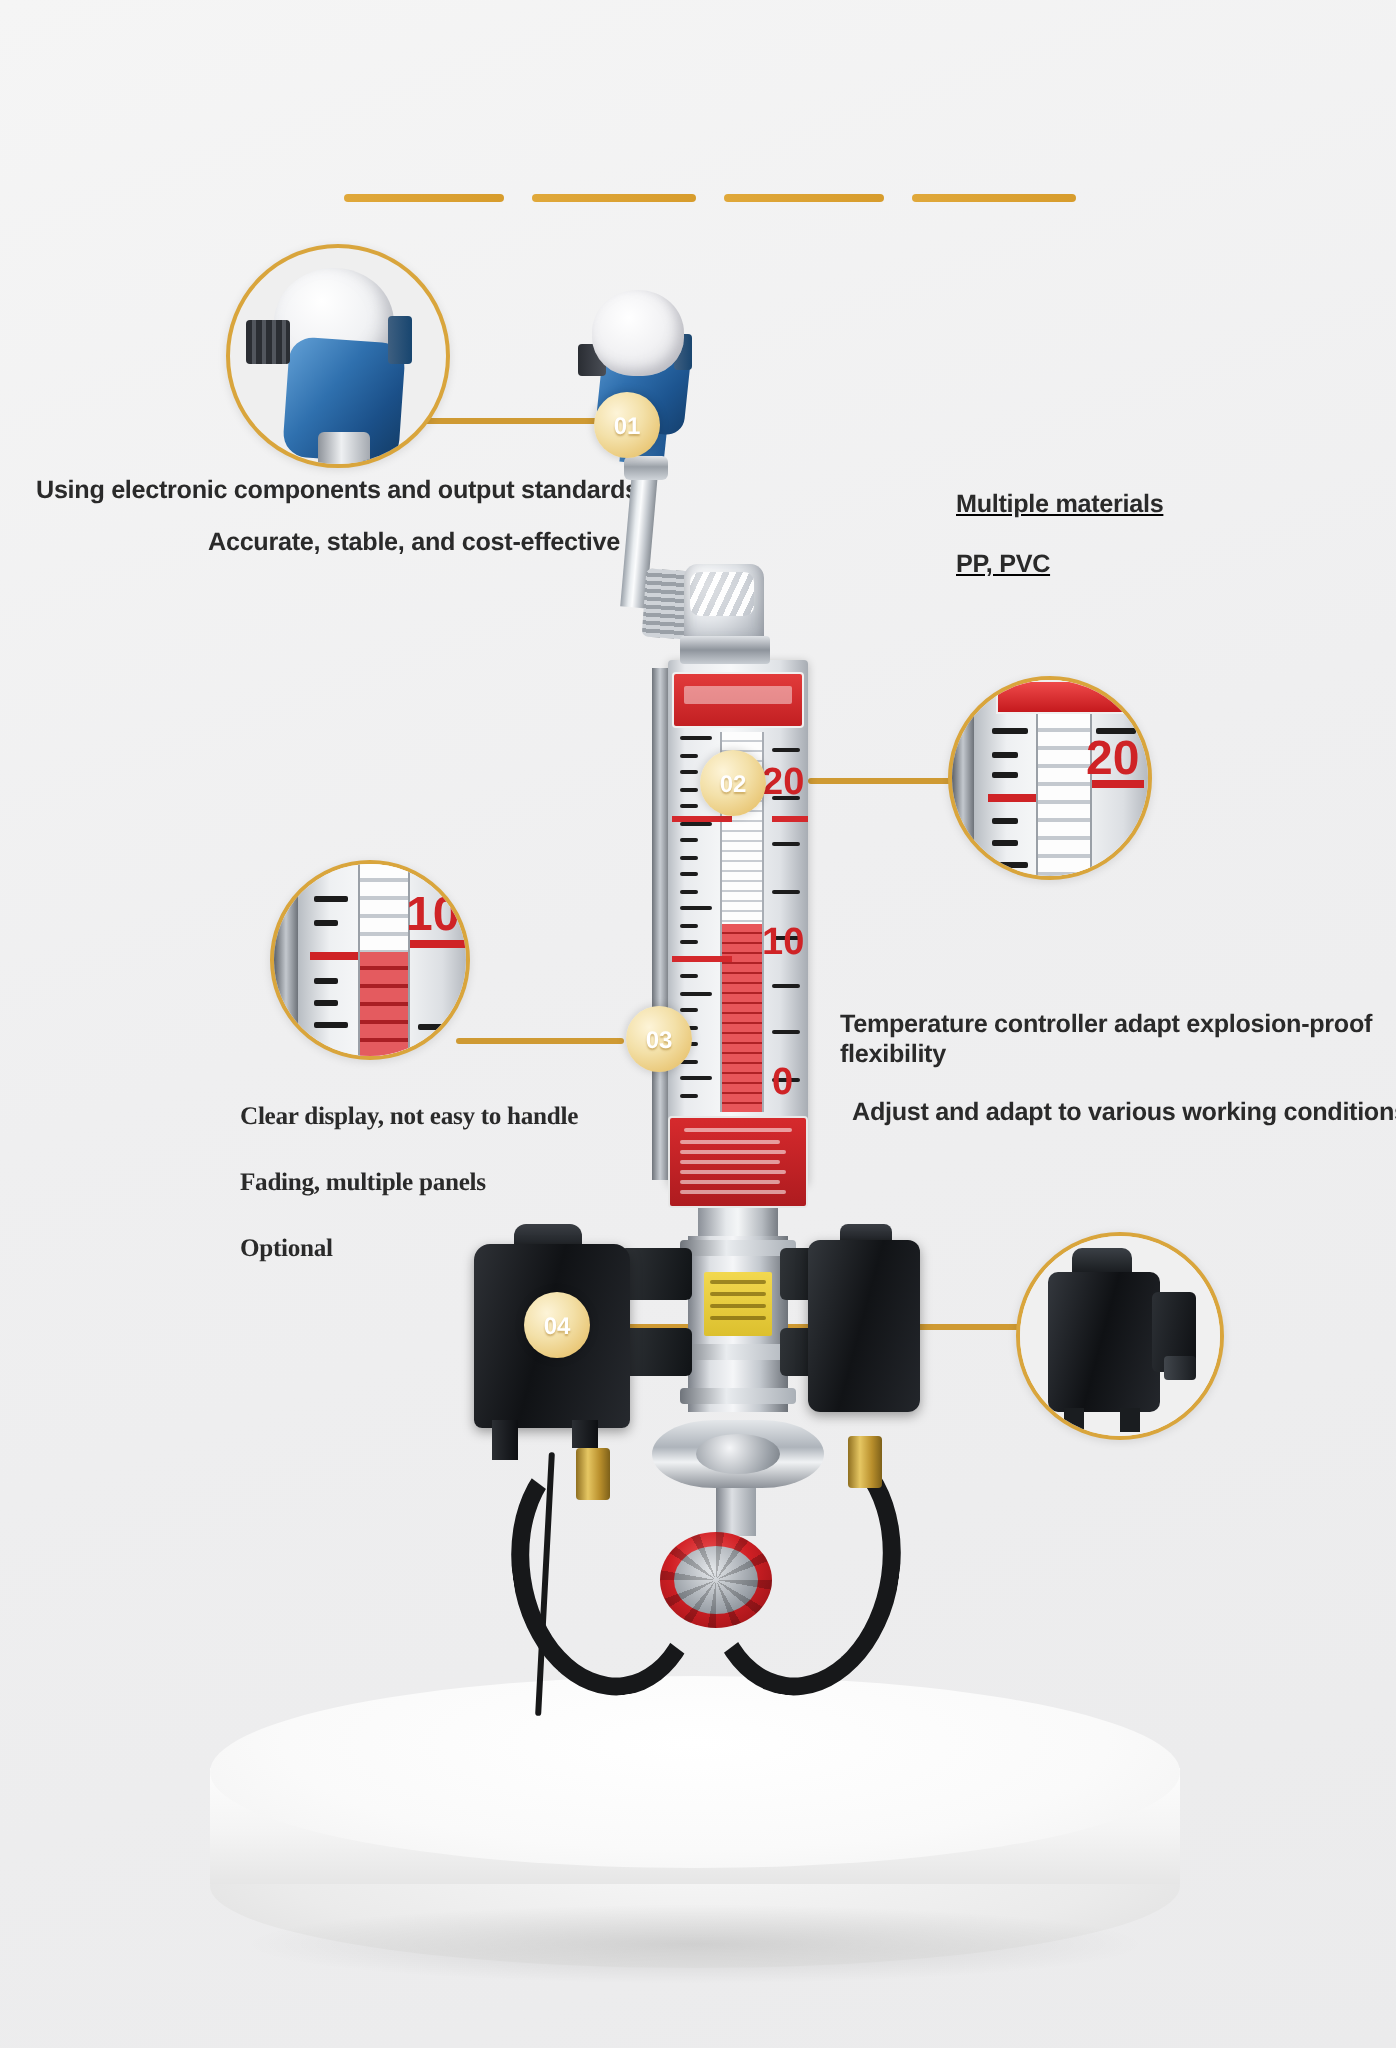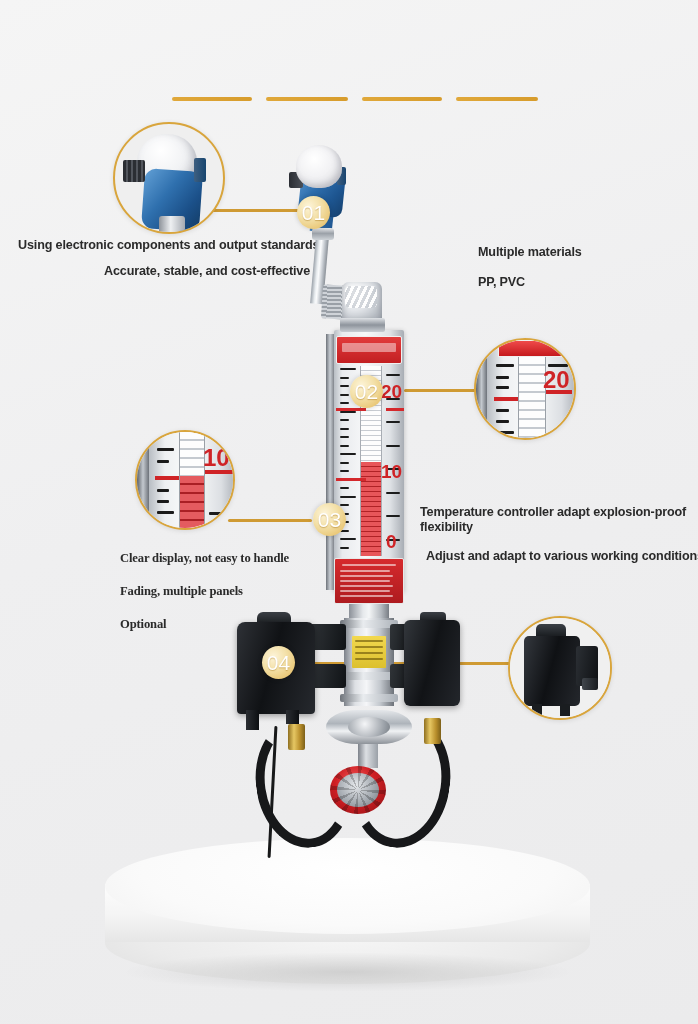--- a/index.html
+++ b/index.html
@@ -29,21 +29,21 @@
   
   .txt-line {
     color:#2a2a2a; font-weight:700; font-size:12.6px;
     letter-spacing:-0.15px; white-space:nowrap;
   }
   .block { position:absolute; }
   .block .txt-line { margin-bottom:12px; }
 
   #block-tl { left:18px; top:238px; width:292px; text-align:right; }
   #block-tl .txt-line:first-child { text-align:left; }
-  #block-tr { left:478px; top:245px; width:214px; text-align:left; }
+  #block-tr { left:478px; top:245px; width:214px; text-align:left;text-decoration:underline; }
   #block-tr .txt-line { margin-bottom:16px; }
   #block-bl { left:120px; top:551px; width:200px; text-align:left; }
   #block-bl .txt-line { margin-bottom:18px;font-family:Liberation Serif, serif; }
   #block-br { left:420px; top:505px; width:272px; text-align:left; }
   #block-br .txt-line { margin-bottom:14px; white-space:normal; line-height:1.2; }
   #block-br .txt-line.indent { padding-left:34px; white-space:nowrap; }
   #block-br .txt-line.indent2 { padding-left:6px; white-space:nowrap; }
 
   
   .bubble {
@@ -54,21 +54,21 @@
   }
   .bubble-inner { position:absolute; inset:0; }
 
   
   .leader { position:absolute; height:2.5px; background:#cf9a33; border-radius:2px; }
 
   
   .badge {
     position:absolute; width:33px; height:33px; border-radius:50%;
     background:radial-gradient(circle at 35% 32%,#fdf4d8 0%,#f3e0a8 42%,#e3b757 100%);
-    color:#fff; font-weight:400; font-size:21px;
+    color:#fff; font-weight:700; font-size:12px;
     display:flex; align-items:center; justify-content:center;
     box-shadow:0 0 5px rgba(0,0,0,.18);
     text-shadow:0 1px 1px rgba(160,110,20,.45);
     z-index:40;
   }
 
   
   .product { position:absolute; left:0; top:0; width:698px; height:1024px; }
 
   

